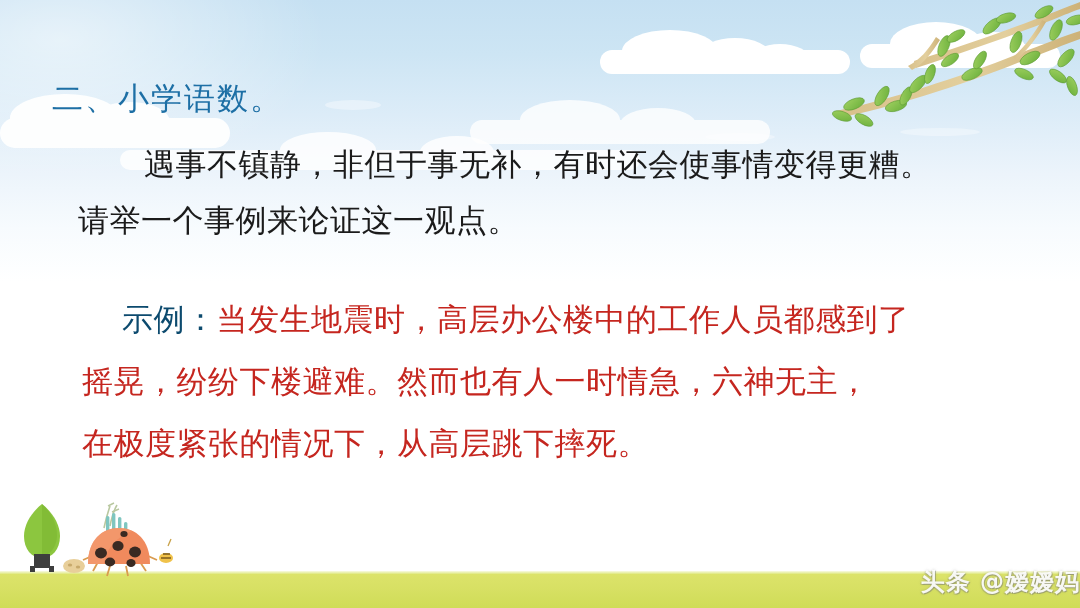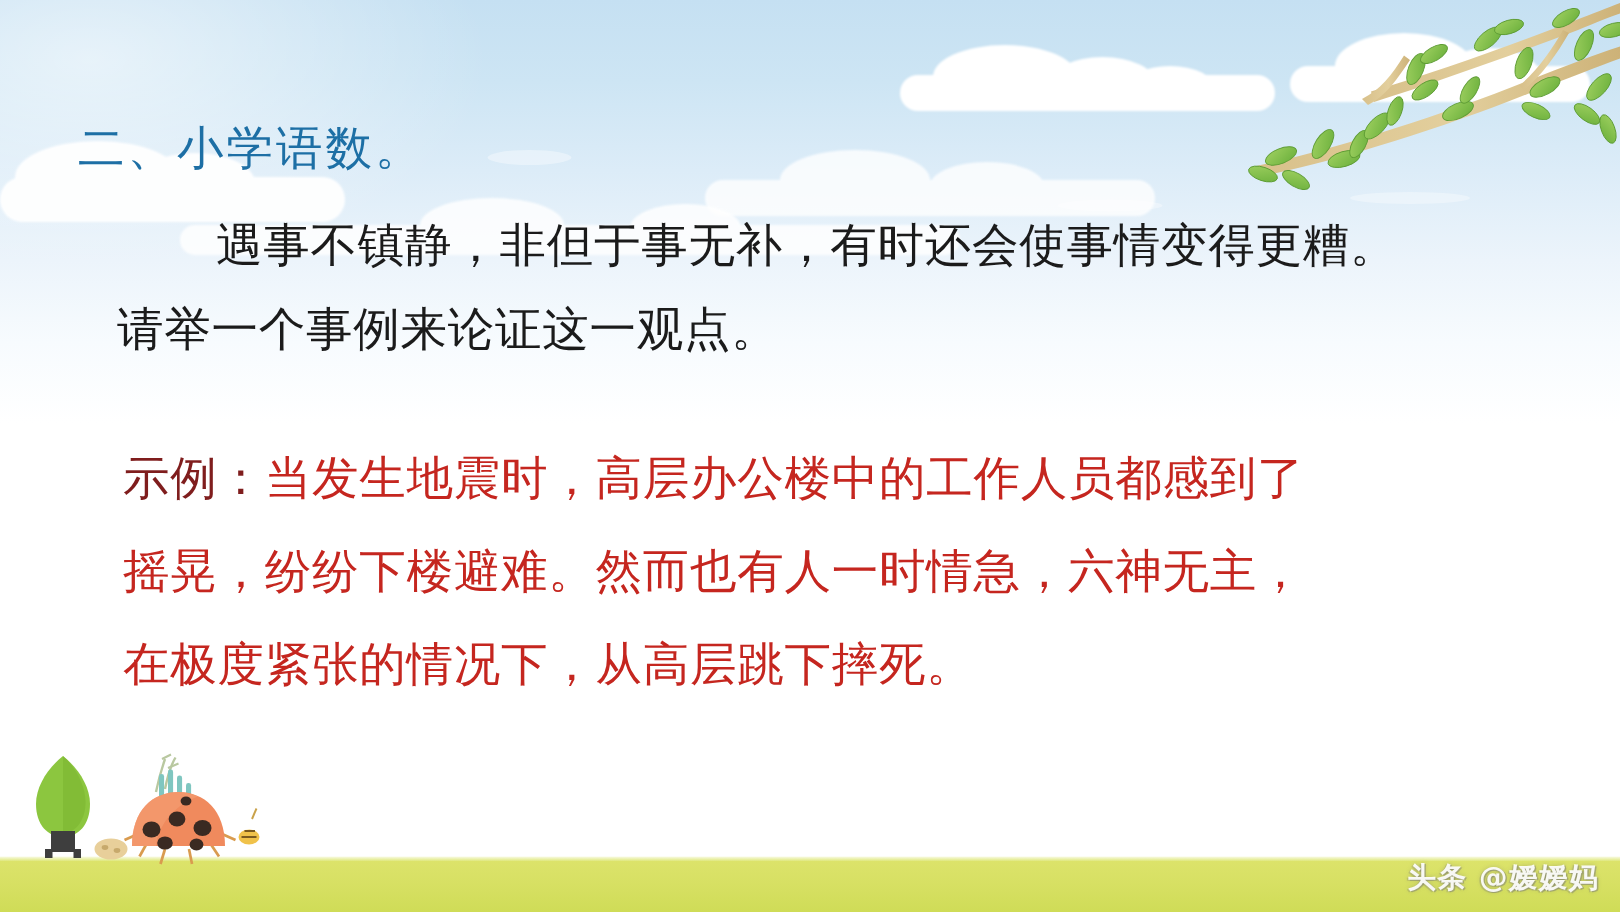--- a/index.html
+++ b/index.html
@@ -98,21 +98,21 @@
   }
   .para .indent { display:inline-block; width:66px; }
 
   .example {
     position:absolute; left:82px; top:288px; width:980px;
     font-size:31px;
     line-height:62px;
     letter-spacing:0.5px;
     font-family:"DejaVu Serif", serif;
   }
-  .ex-label { color:#7f1d1d; }
+  .ex-label { color:#0c4a6e;margin-left:40px; }
   .ex-text  { color:#c5261f; }
 
   
   .grass {
     position:absolute; left:0; bottom:0; width:1080px; height:34px;
     background:linear-gradient(to bottom, #dce36a 0%, #d7e063 45%, #cfdc57 100%);
   }
   .grass-edge {
     position:absolute; left:0; bottom:34px; width:1080px; height:3px;
     background:linear-gradient(to bottom, rgba(230,238,150,.25), rgba(219,229,110,.9));
@@ -121,22 +121,22 @@
   
   .scenery { position:absolute; left:0; bottom:20px; width:260px; height:92px; }
 
   
   .wm-logo {
     position:absolute; right:22px; bottom:36px;
     width:190px; height:70px;
     opacity:.30;
   }
   .wm-text {
-    position:absolute; right:14px; bottom:10px;
-    font-size:19px; font-weight:bold;
+    position:absolute; right:0; bottom:10px;
+    font-size:24px; font-weight:bold;
     color:rgba(255,255,255,.92);
     font-family:"DejaVu Sans", sans-serif;
     letter-spacing:1px;
     text-shadow:
        1px 1px 0 rgba(120,120,120,.45),
       -1px 1px 0 rgba(120,120,120,.25),
        0 0 3px rgba(110,110,110,.35);
     white-space:nowrap;
   }
 </style>

